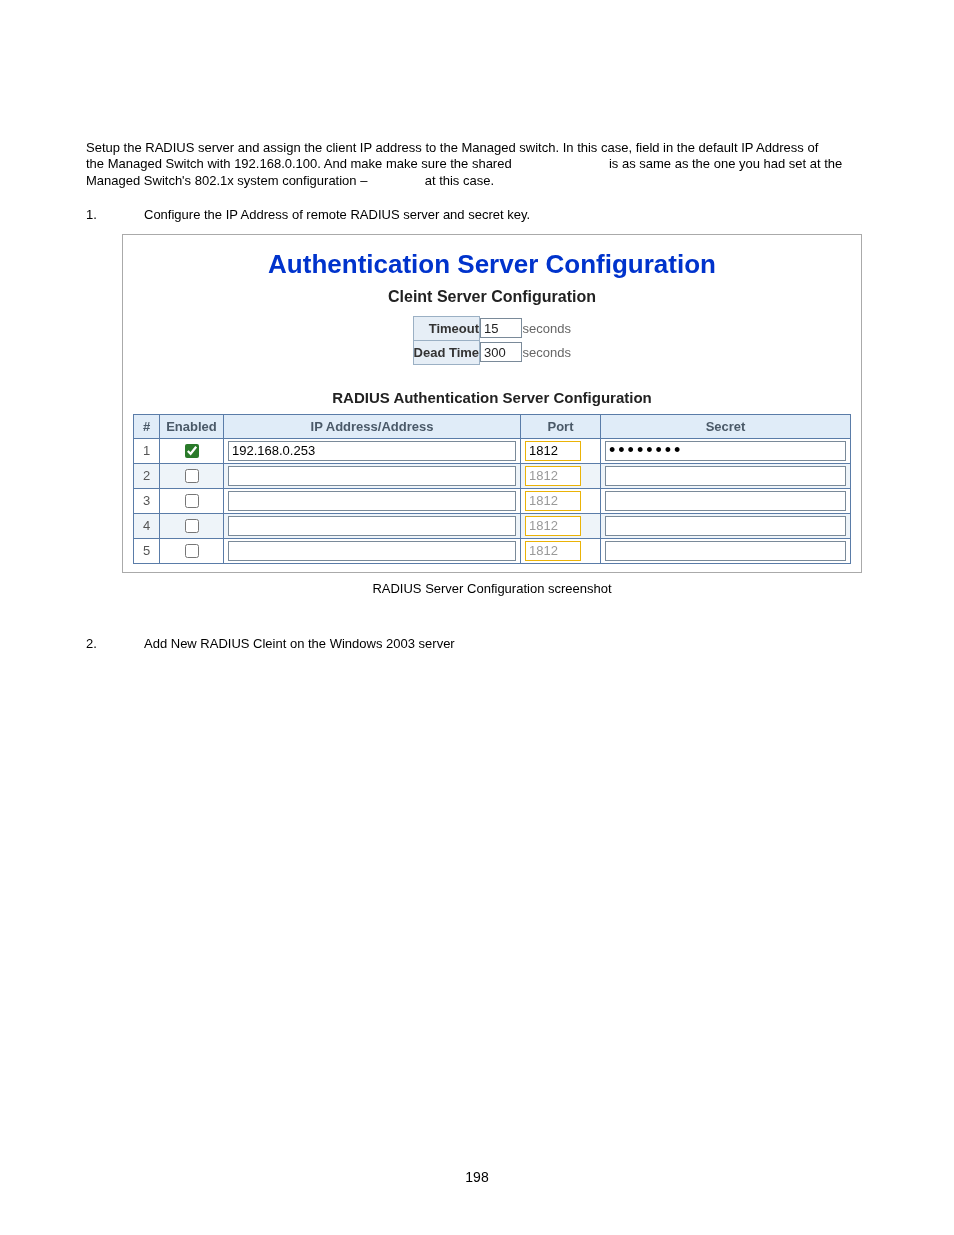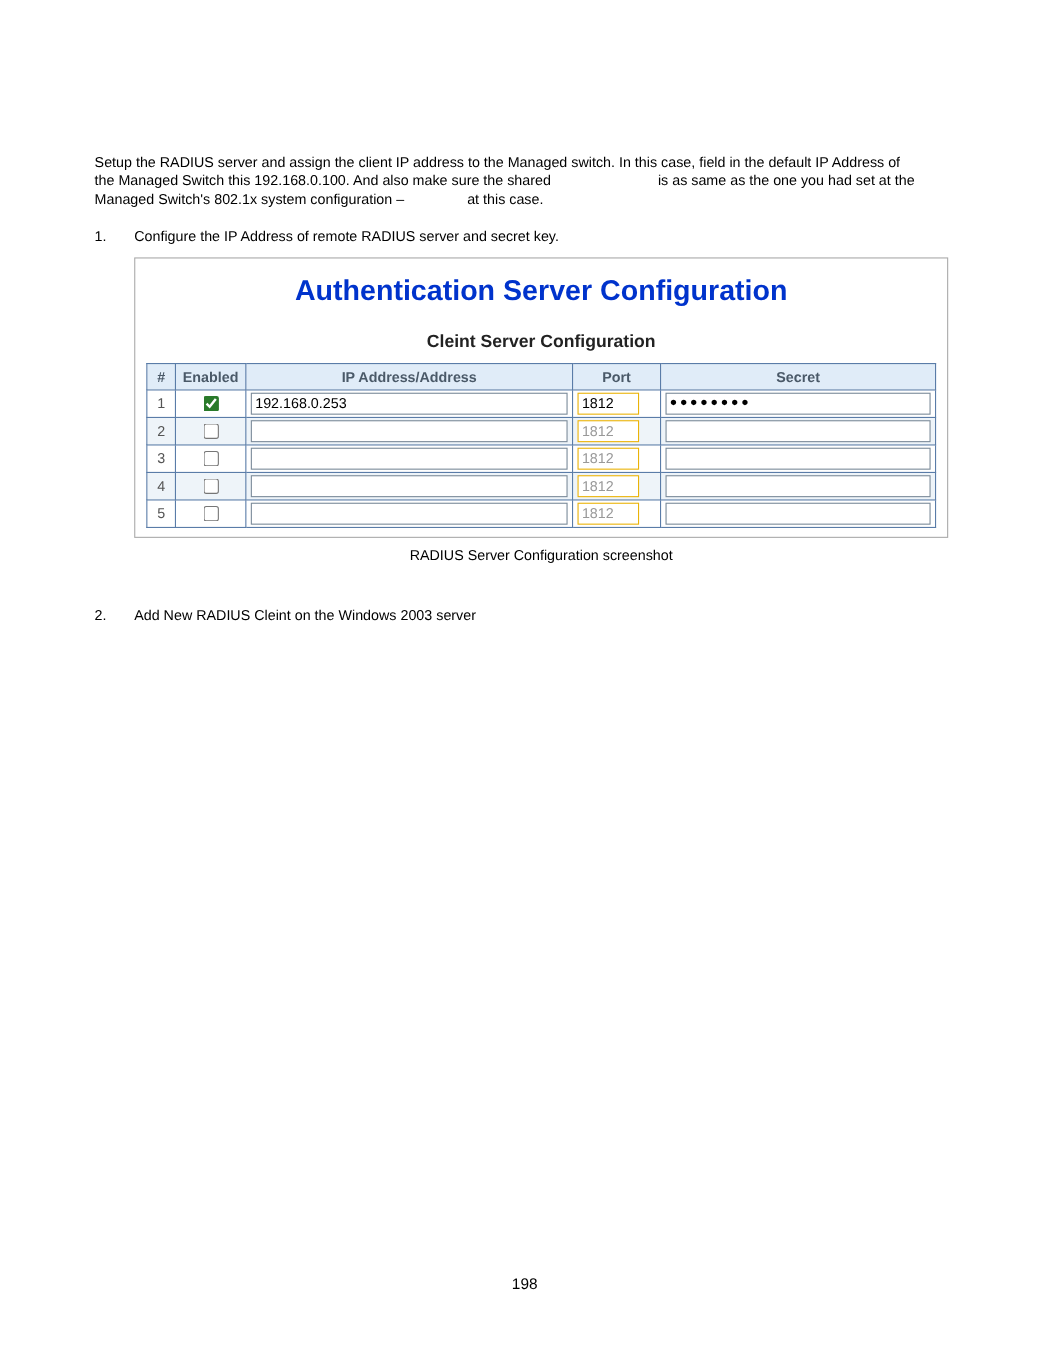--- a/index.html
+++ b/index.html
@@ -25,35 +25,35 @@
   .intro .gap-inline { display: inline-block; width: 90px; }
   .intro .gap-inline-2 { display: inline-block; width: 50px; }
 
   .step-row {
     display: flex;
     font-size: 13px;
     line-height: 1.3;
     margin-bottom: 10px;
   }
   .step-num { width: 36px; flex: none; }
-  .step-body { flex: 1; }
+  .step-body { flex: 1; margin-left: 22px; }
 
   .config-box {
     margin-left: 36px;
     border: 1px solid #aaa;
     padding: 10px 10px 8px 10px;
     width: 740px;
   }
   .cfg-title {
     text-align: center;
     font-size: 26px;
     font-weight: bold;
     color: #0033cc;
     font-family: Arial, Helvetica, sans-serif;
-    margin: 4px 0 22px 0;
+    margin: 4px 0 8px 0;
   }
   .cfg-sub {
     text-align: center;
     font-size: 16px;
     font-weight: bold;
     color: #222;
     margin: 8px 0 10px 0;
   }
   .cfg-sub2 {
     text-align: center;
@@ -159,51 +159,66 @@
     font-size: 13px;
     margin-top: 8px;
     margin-left: 36px;
     width: 740px;
   }
 
   .step2-wrap { margin-top: 40px; }
 
   .pagenum {
     position: absolute;
-    bottom: 60px;
+    bottom: 50px;
     left: 0; right: 0;
     text-align: center;
     font-size: 14px;
   }
 </style>
 </head>
 <body>
 
 <div class="page">
 
   <div class="intro">
     <span>Setup the RADIUS server and assign the client IP address to the Managed switch. In this case, field in the default IP Address of</span><br>
-    <span>the Managed Switch this 192.168.0.100. And also make sure the shared</span>
+    <span>the Managed Switch with 192.168.0.100. And make make sure the shared</span>
     <span class="gap-inline"></span>
     <span>is as same as the one you had set at the</span><br>
     <span>Managed Switch's 802.1x system configuration –</span>
     <span class="gap-inline-2"></span>
     <span>at this case.</span>
   </div>
 
   <div class="step-row">
     <div class="step-num">1.</div>
     <div class="step-body">Configure the IP Address of remote RADIUS server and secret key.</div>
   </div>
 
   <div class="config-box">
     <div class="cfg-title">Authentication Server Configuration</div>
     <div class="cfg-sub">Cleint Server Configuration</div>
 
-
+    <table class="common">
+      <tbody>
+          <tr>
+        <td class="lbl-cell">Timeout</td>
+        <td class="val-cell"><input class="small" value="15" style=""></td>
+        <td class="unit-cell">seconds</td>
+      </tr>
+      <tr>
+        <td class="lbl-cell">Dead Time</td>
+        <td class="val-cell"><input class="small" value="300" style=""></td>
+        <td class="unit-cell">seconds</td>
+      </tr>
+    </tbody>
+      </table>
+
+    <div class="cfg-sub2">RADIUS Authentication Server Configuration</div>
 
     <table class="radius">
       <thead>
         <tr>
           <th class="col-idx">#</th>
           <th class="col-en">Enabled</th>
           <th class="col-ip">IP Address/Address</th>
           <th class="col-port">Port</th>
           <th class="col-secret">Secret</th>
         </tr>

